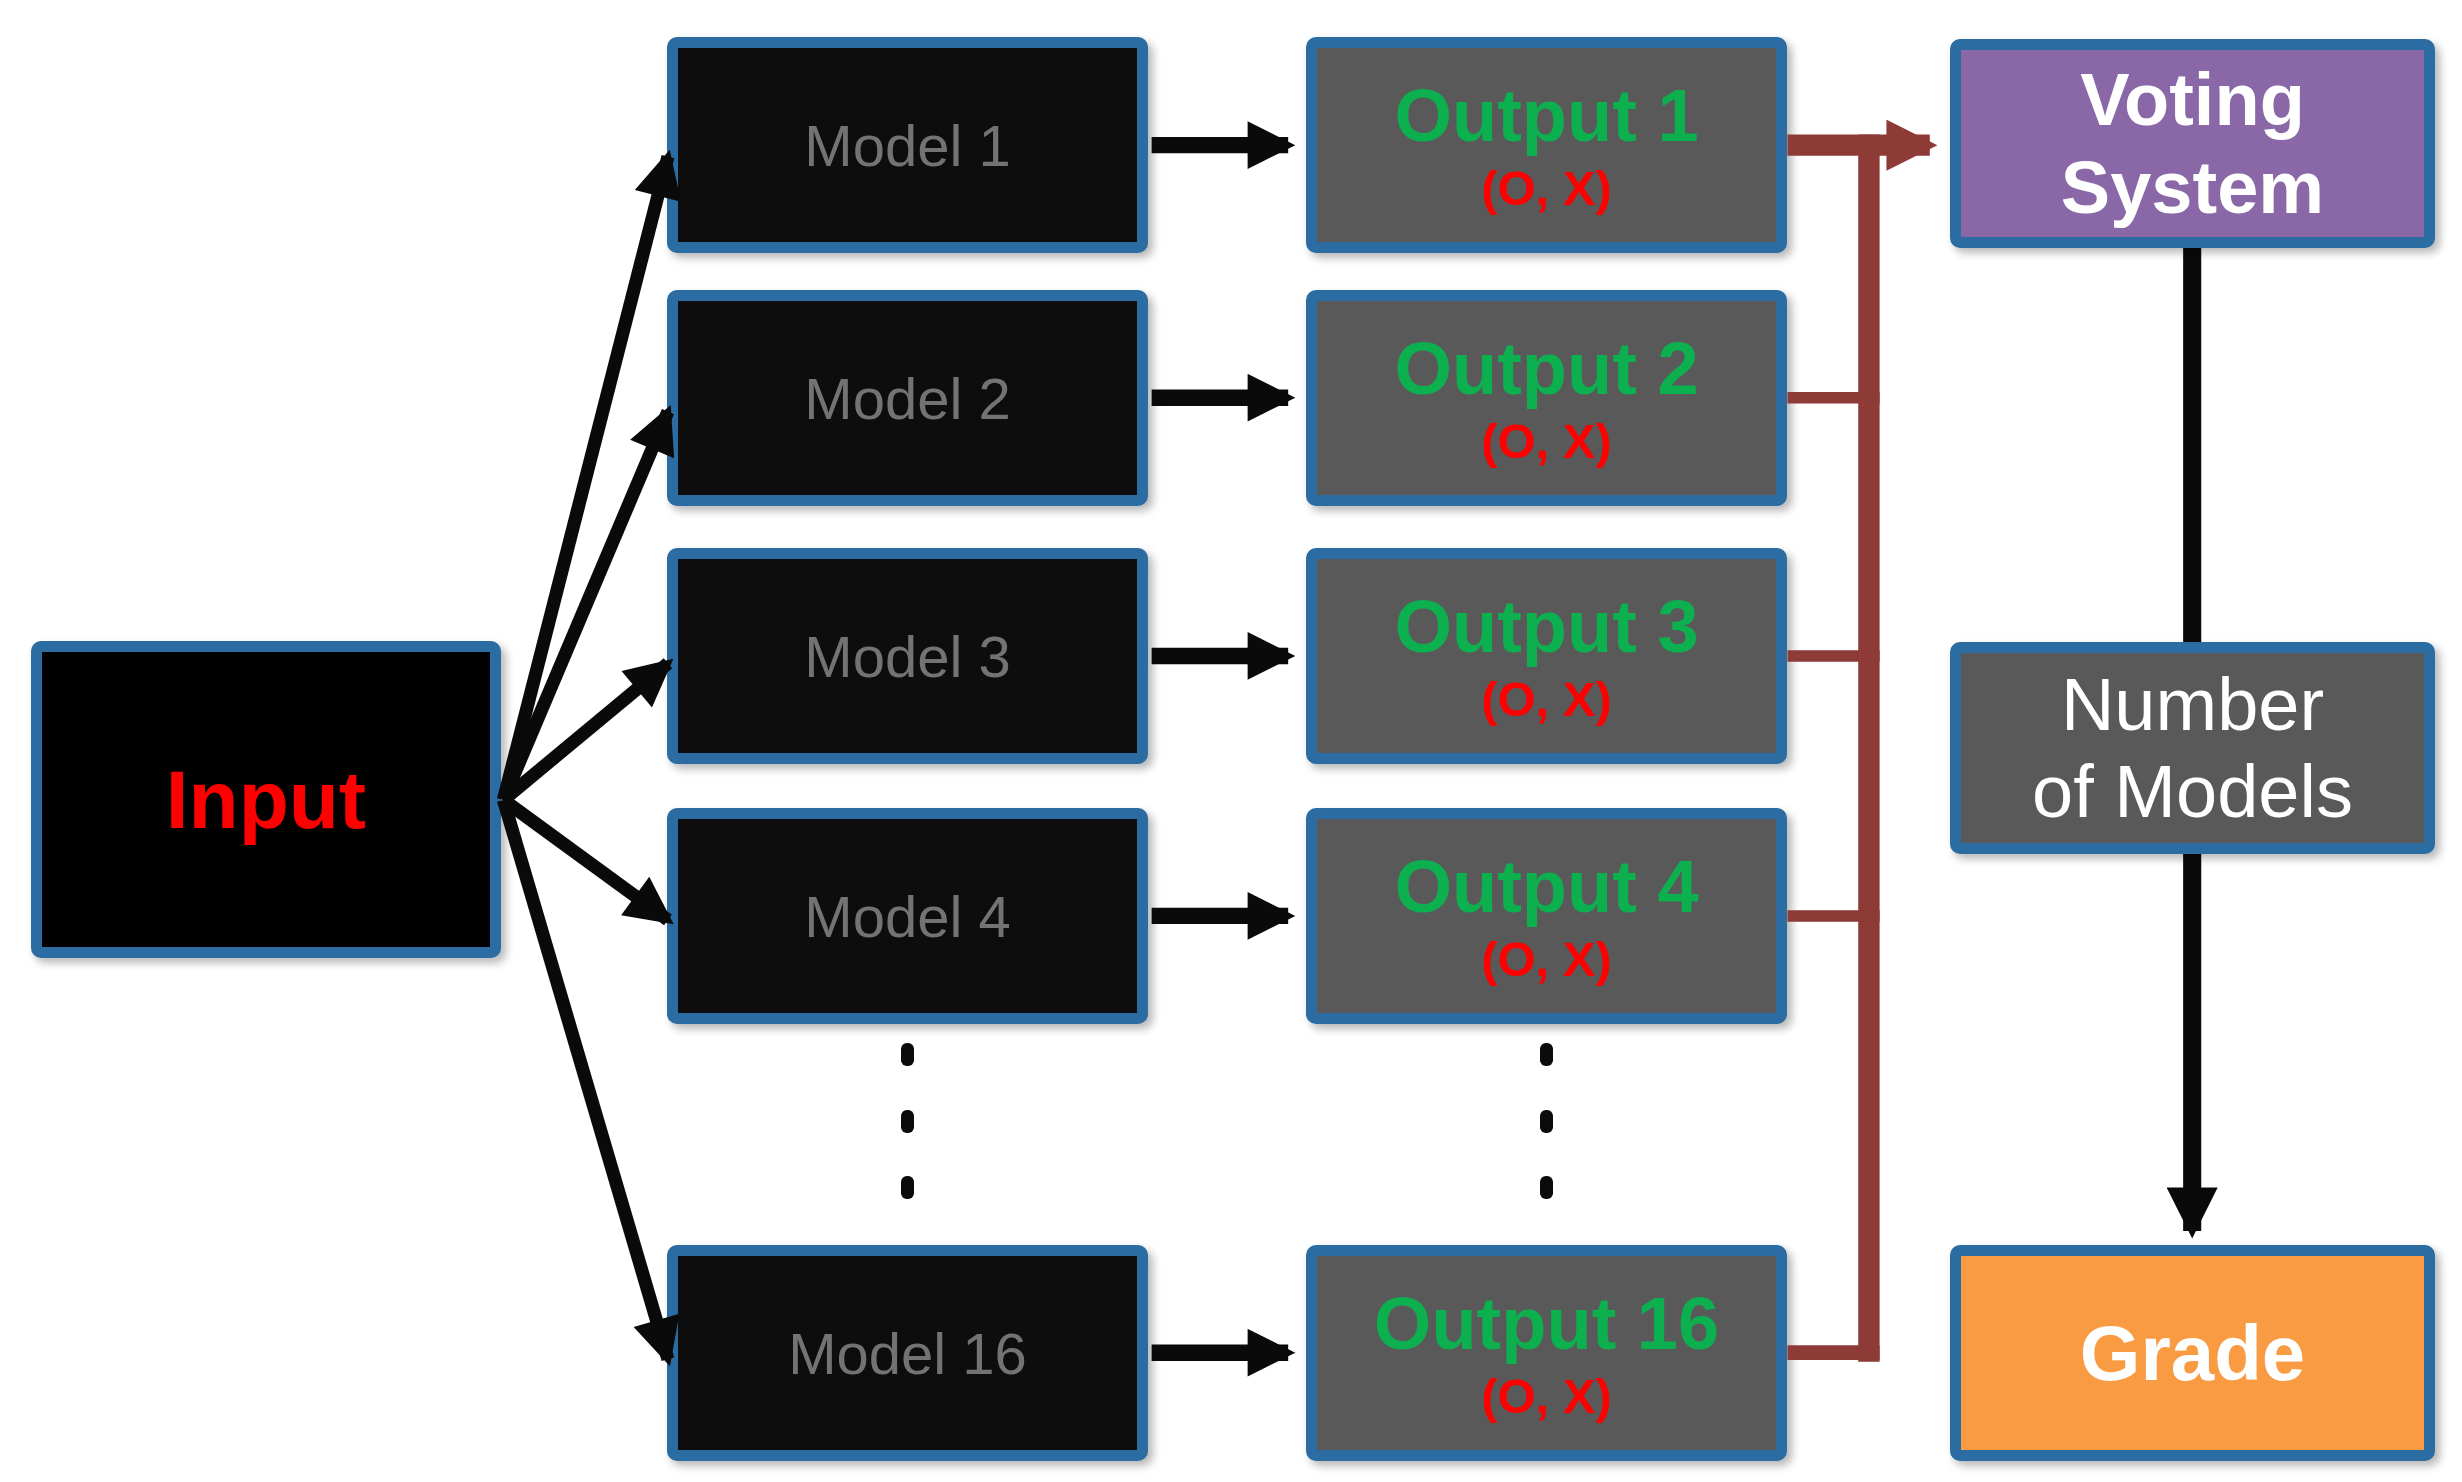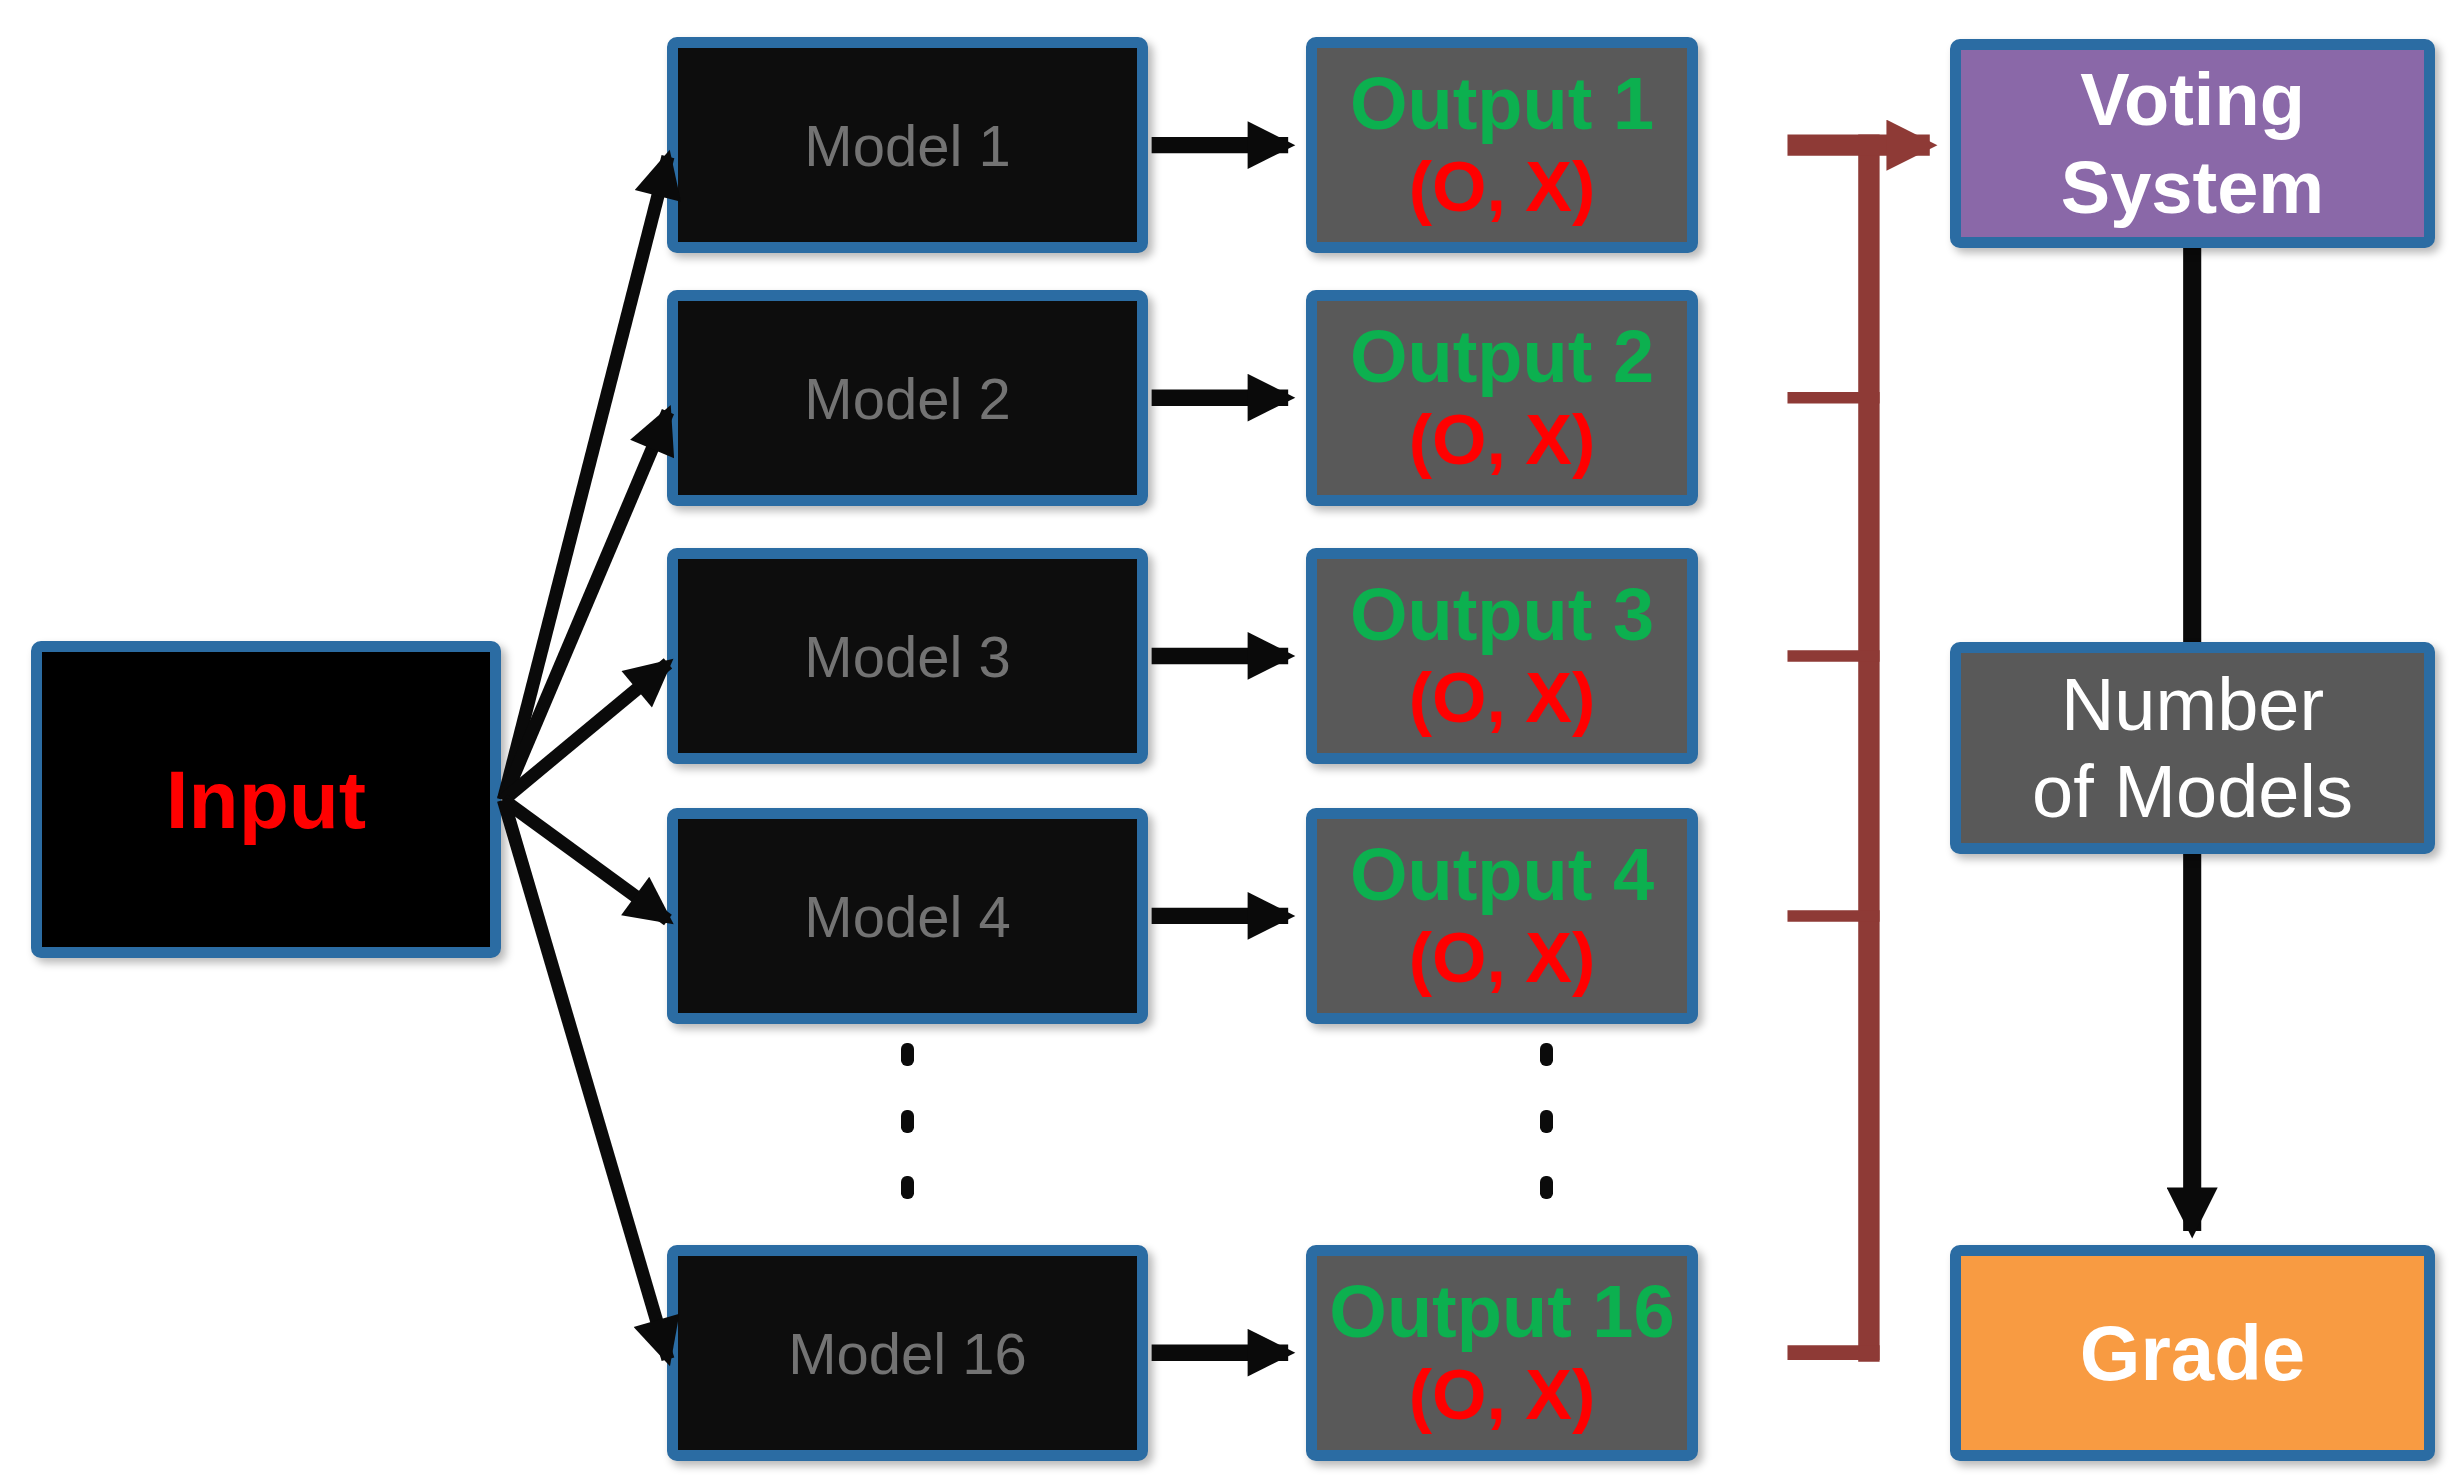--- a/index.html
+++ b/index.html
@@ -20,23 +20,23 @@
     display:flex;flex-direction:column;
     align-items:center;justify-content:center;
     text-align:center;
     box-shadow:4.1px 5px 8.2px rgba(0,0,0,0.28);
     z-index:1;
   }
   .input-box{left:31px;top:641px;width:470px;height:317px;background:#000000;}
   .input-box .lbl{color:#ff0000;font-size:82px;font-weight:bold;}
   .model-box{left:667px;width:481px;height:216px;background:#0d0d0d;}
   .model-box .lbl{color:#737373;font-size:58px;font-weight:normal;}
-  .output-box{left:1306px;width:392px;height:216px;background:#595959;line-height:1.17;}
+  .output-box{left:1306px;width:481px;height:216px;background:#595959;line-height:1.17;}
   .output-box .line1{color:#0cb04f;font-size:74px;font-weight:bold;}
-  .output-box .line2{color:#ff0000;font-size:70px;font-weight:bold;}
+  .output-box .line2{color:#ff0000;font-size:49px;font-weight:bold;}
   .row1{top:37px;} .row2{top:290px;} .row3{top:548px;} .row4{top:808px;} .row16{top:1245px;}
   .right-col{left:1950px;width:485px;}
   .voting-box{top:39px;height:209px;background:#8a68a8;line-height:1.18;}
   .voting-box .lbl{color:#ffffff;font-size:74px;font-weight:bold;}
   .nom-box{top:642px;height:212px;background:#595959;line-height:1.18;}
   .nom-box .lbl{color:#ffffff;font-size:74px;font-weight:normal;}
   .grade-box{top:1245px;height:216px;background:#f89b42;justify-content:center;}
   .grade-box .lbl{color:#ffffff;font-size:78px;font-weight:bold;}
   .ellipsis{
     position:absolute;width:25px;height:156px;z-index:1;

